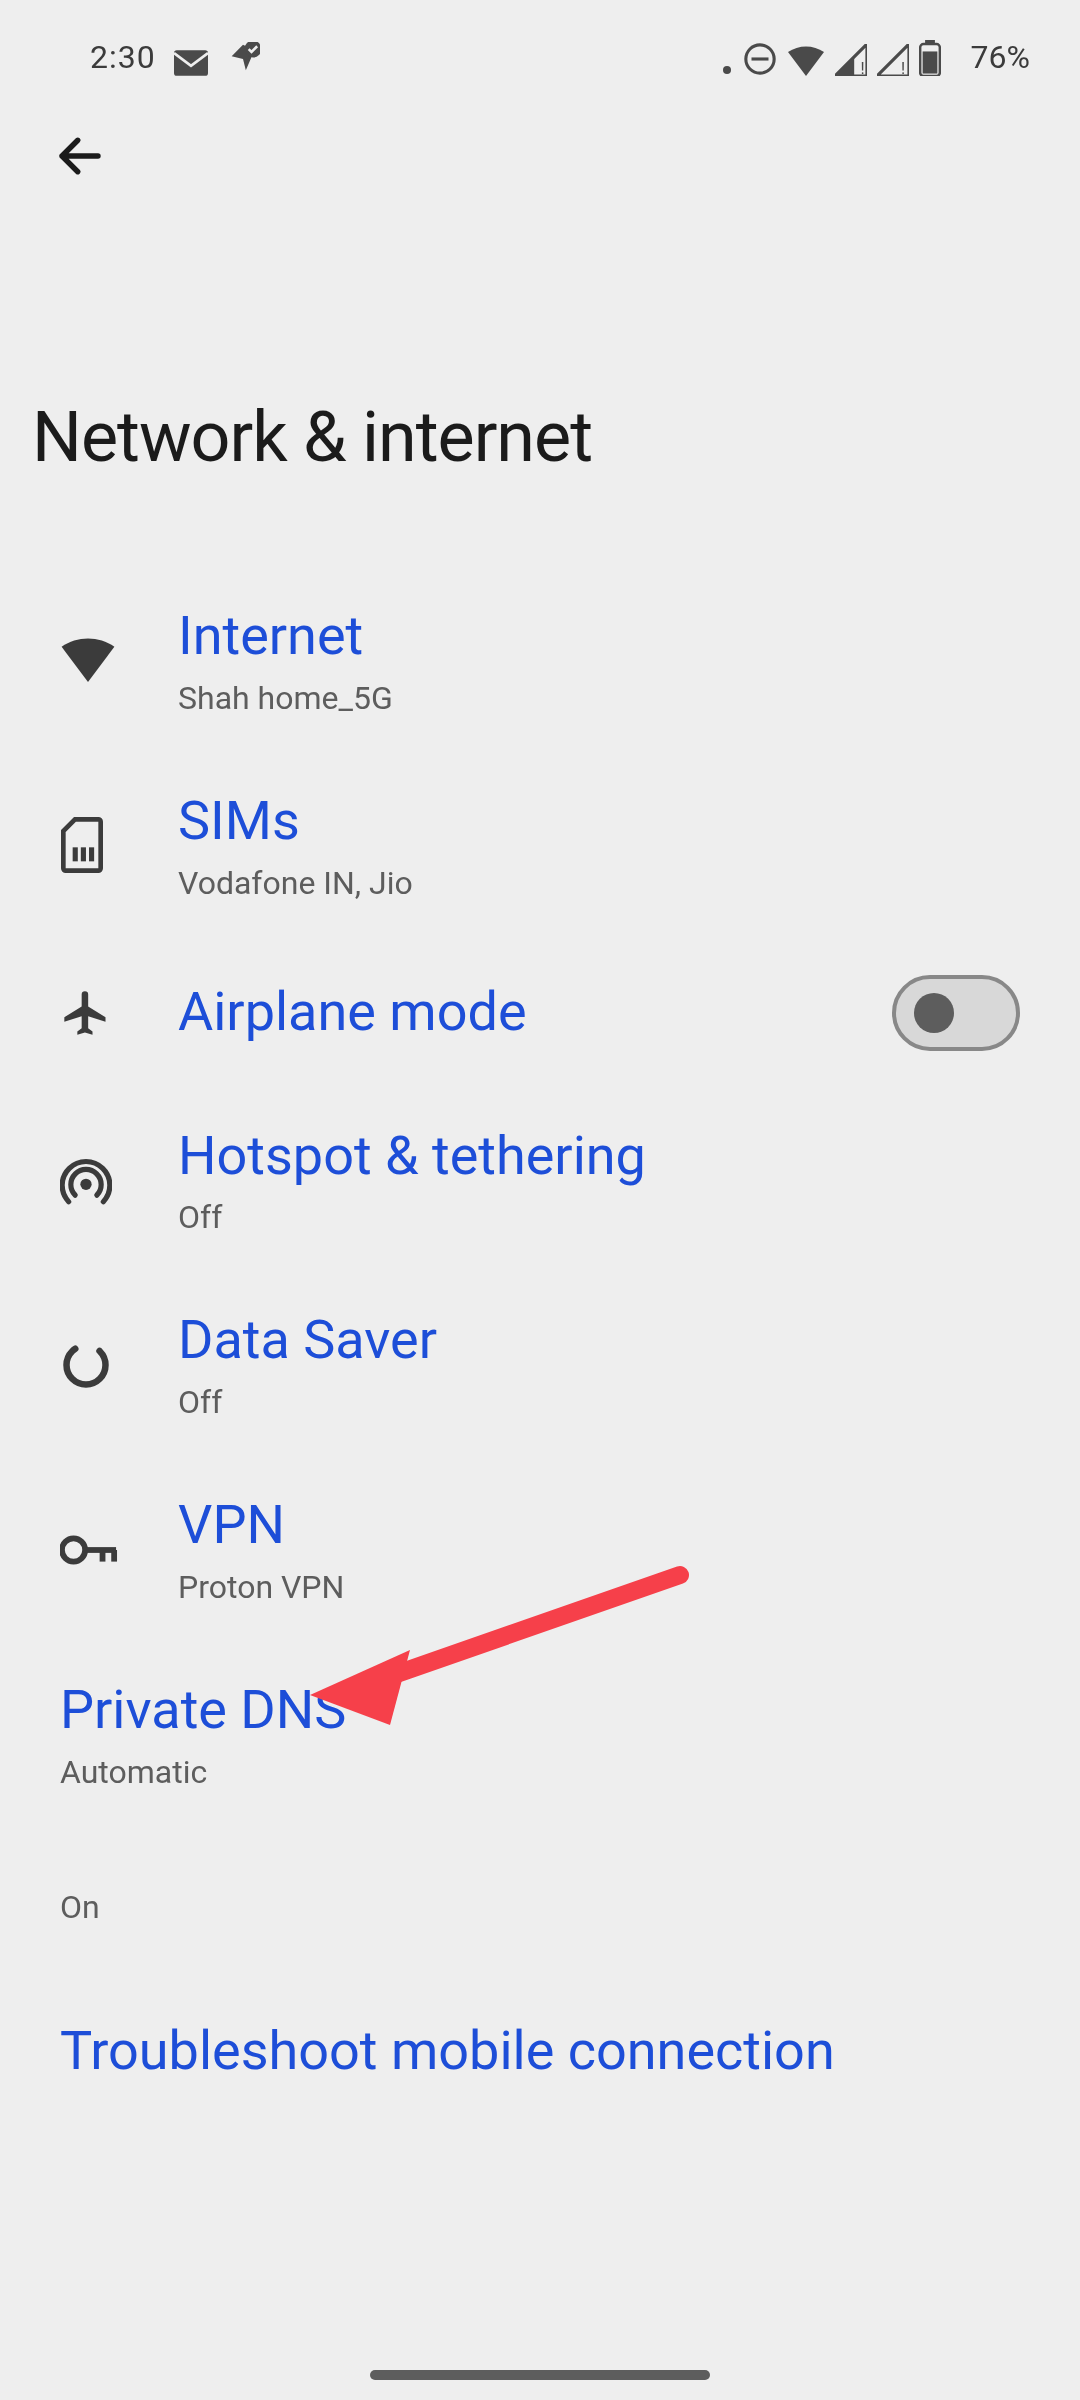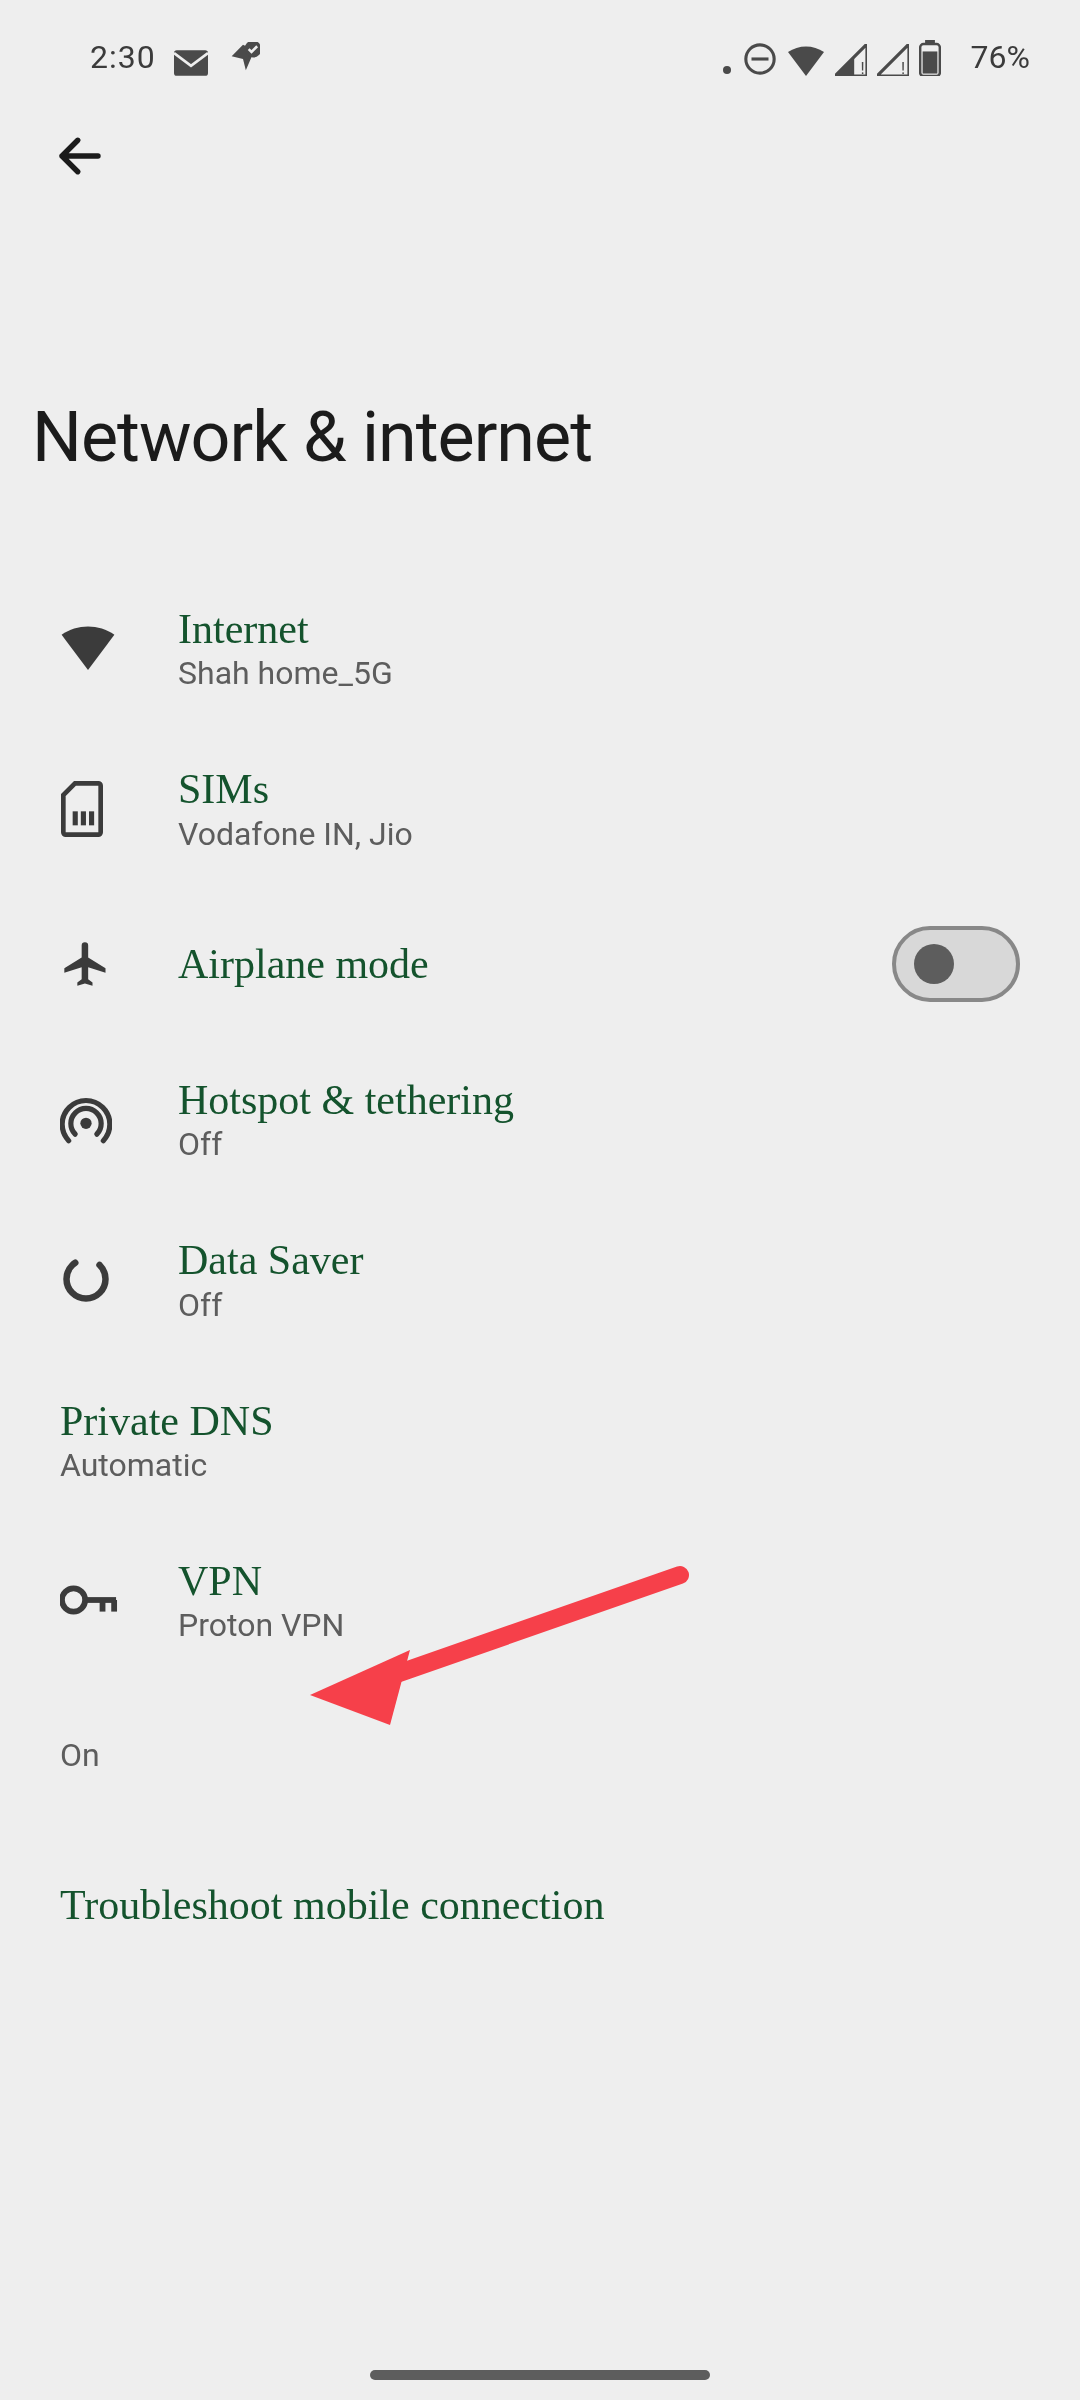--- a/index.html
+++ b/index.html
@@ -48,22 +48,22 @@
   }
   .setting-icon {
     width: 118px;
     display: flex;
     align-items: center;
     justify-content: flex-start;
     flex-shrink: 0;
     color: #3b3b3b;
   }
   .setting-text { flex: 1; }
-  .setting-title { font-size: 42px; color: #14532d; line-height: 1.2; font-family: Liberation Serif, serif; }
-  .setting-sub { font-size: 32px; color: #5d5d5d; }
+  .setting-title { font-size: 54px; color: #1d4ed8; line-height: 1.2; }
+  .setting-sub { font-size: 32px; color: #5d5d5d; margin-top: 10px; }
   .setting-item.no-icon { padding-left: 60px; }
 
   .switch {
     width: 128px; height: 76px;
     border: 4px solid #888;
     border-radius: 40px;
     background: #d8d8d8;
     position: relative;
   }
   .switch .knob {
@@ -226,40 +226,40 @@
       <svg width="52" height="52" viewBox="0 0 24 24">
           <circle cx="12" cy="12" r="9" fill="none" stroke="#3b3b3b" stroke-width="3" stroke-dasharray="44 12" stroke-linecap="round" transform="rotate(-45 12 12)"></circle>
         </svg>
     </div>
     <div class="setting-text">
       <div class="setting-title">Data Saver</div>
       <div class="setting-sub">Off</div>
     </div>
   </div>
 
-  <div class="setting-item no-icon">
-
-    <div class="setting-text">
-      <div class="setting-title">Private DNS</div>
-      <div class="setting-sub">Automatic</div>
-    </div>
-  </div>
-
   <div class="setting-item">
     <div class="setting-icon">
       <svg width="58" height="34" viewBox="0 0 30 16">
           <circle cx="7" cy="8" r="6" fill="none" stroke="#3b3b3b" stroke-width="3"></circle>
           <line x1="13" y1="8" x2="29" y2="8" stroke="#3b3b3b" stroke-width="3"></line>
           <line x1="22" y1="8" x2="22" y2="14" stroke="#3b3b3b" stroke-width="3"></line>
           <line x1="28" y1="8" x2="28" y2="14" stroke="#3b3b3b" stroke-width="3"></line>
         </svg>
     </div>
     <div class="setting-text">
       <div class="setting-title">VPN</div>
       <div class="setting-sub">Proton VPN</div>
+    </div>
+  </div>
+
+  <div class="setting-item no-icon">
+
+    <div class="setting-text">
+      <div class="setting-title">Private DNS</div>
+      <div class="setting-sub">Automatic</div>
     </div>
   </div>
 
   <div class="setting-item no-icon">
 
     <div class="setting-text">
       <div class="setting-sub">On</div>
     </div>
   </div>
 

